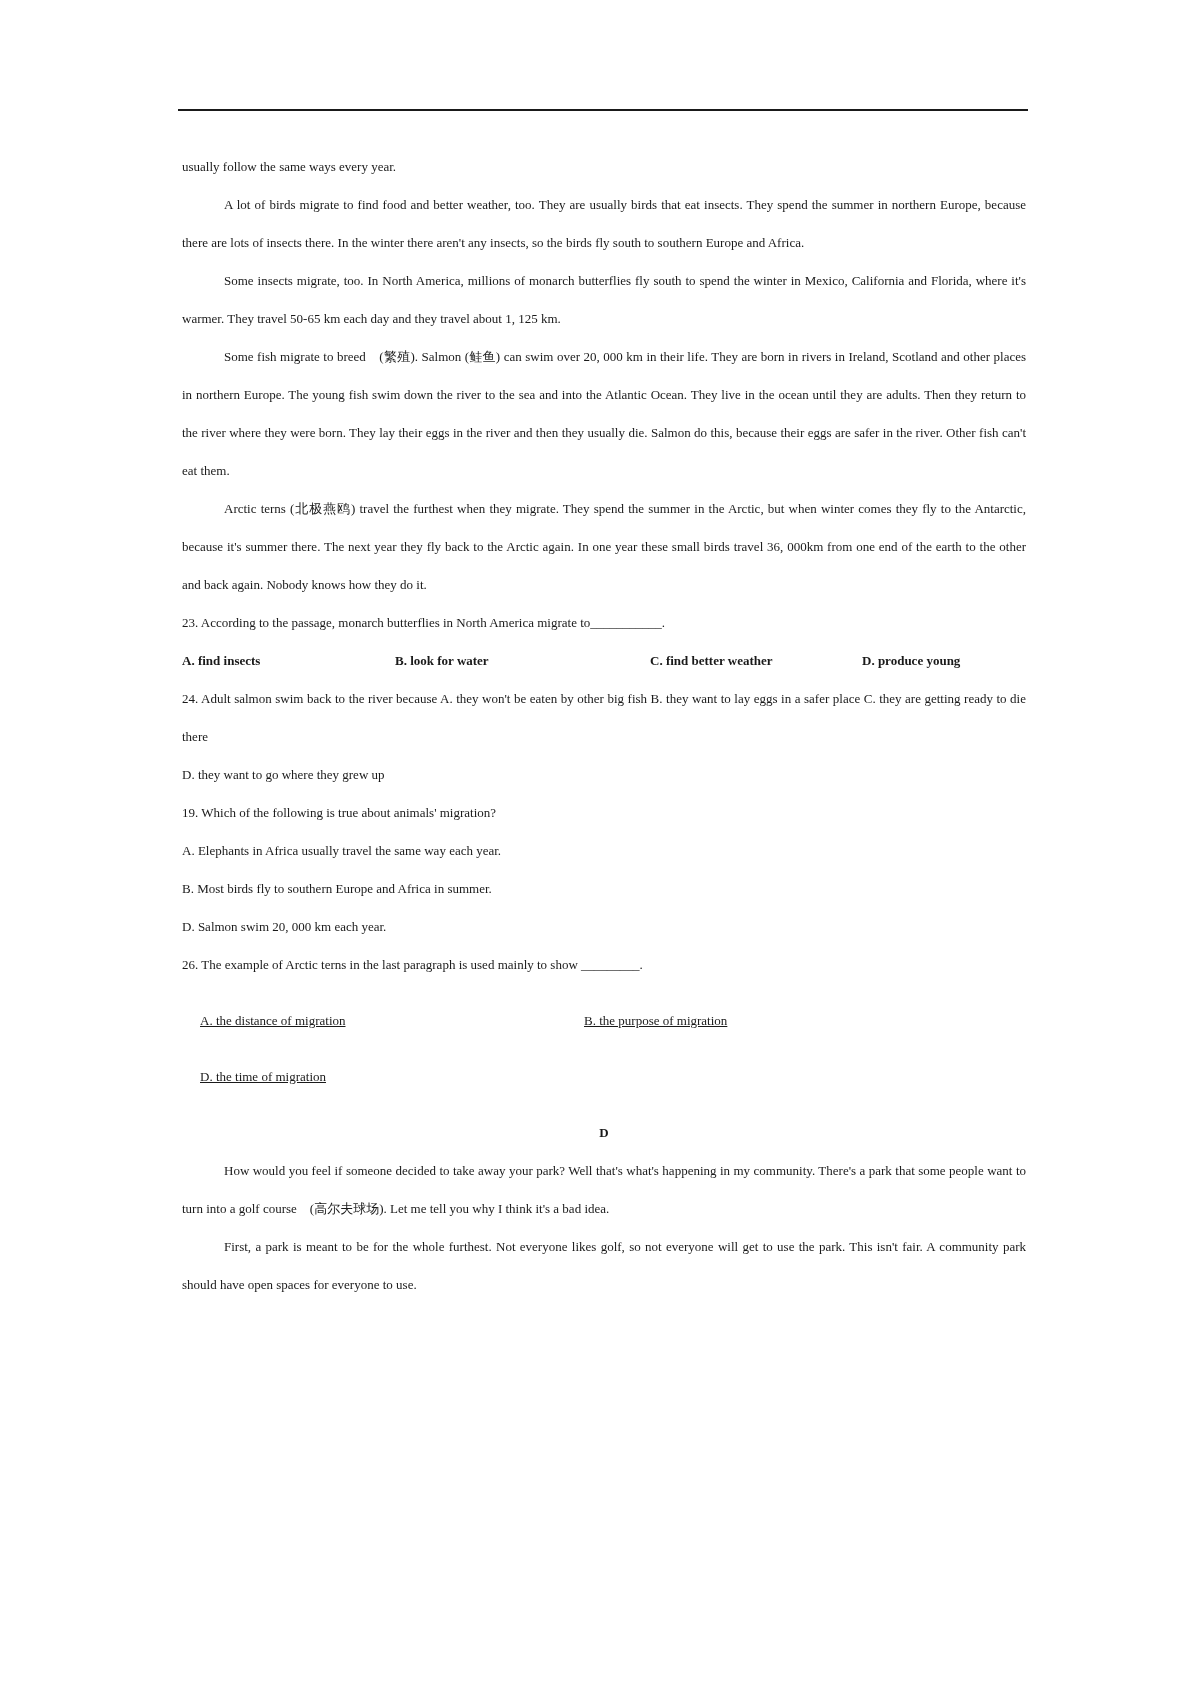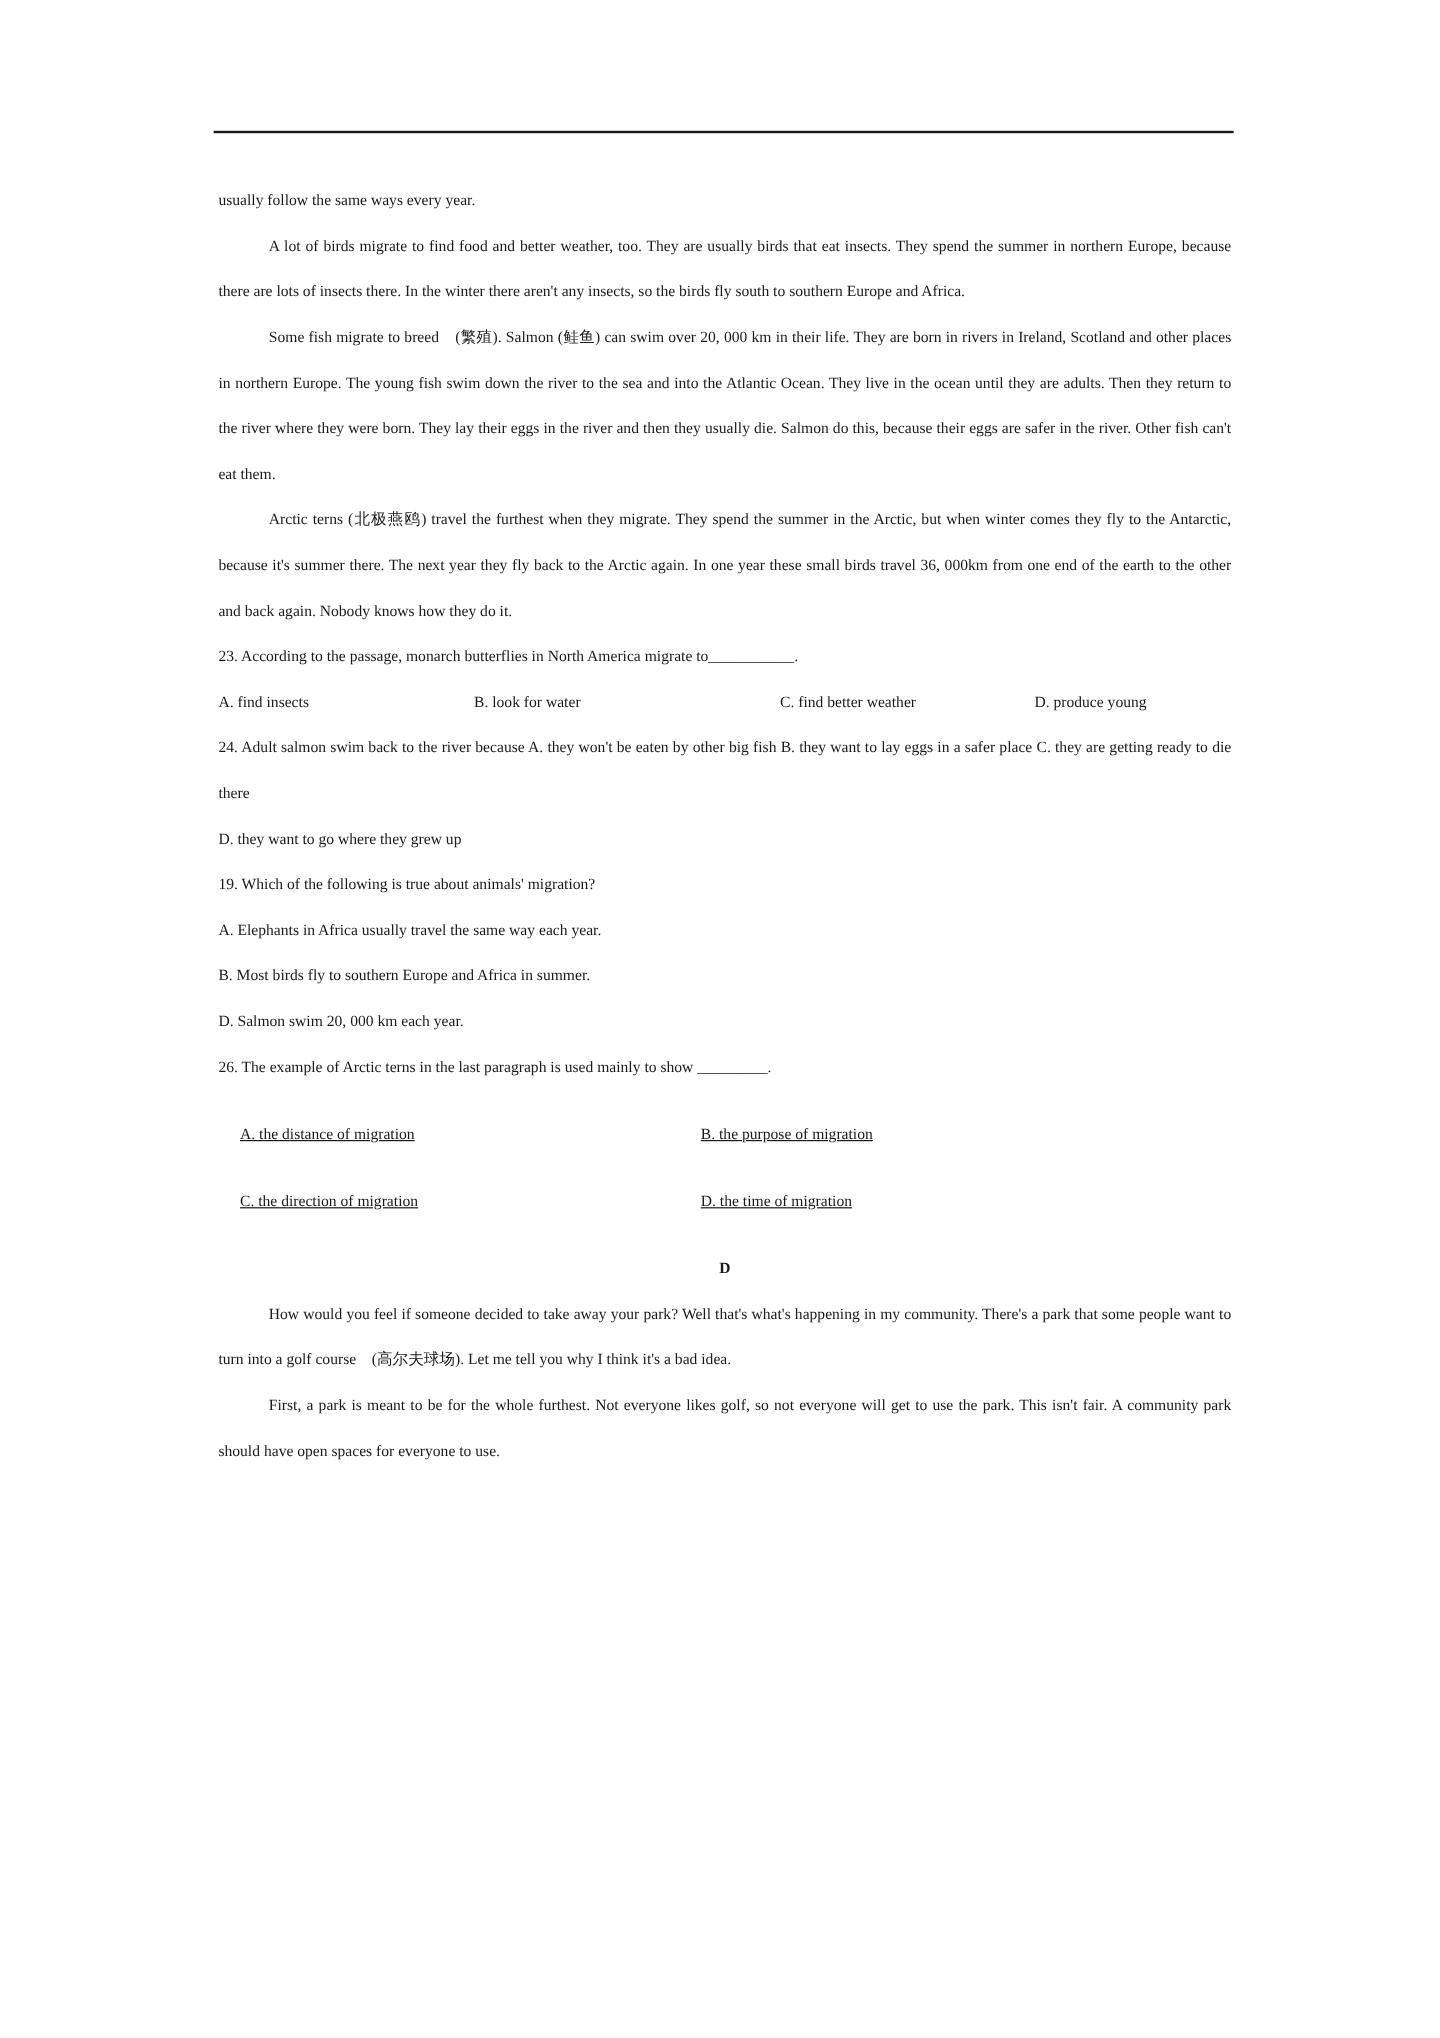--- a/index.html
+++ b/index.html
@@ -32,41 +32,42 @@
       line-height: 38px;
     }
     .p {
       margin: 0;
       text-align: justify;
       text-align-last: left;
     }
     .indent { text-indent: 42px; }
     .line { margin: 0; white-space: nowrap; }
     .opts4 { display: flex; margin: 0; }
-    .opts4 span { display: inline-block; }
+    .opts4 span { display: inline-block; font-weight: bold; }
     .opts4 .o1 { width: 213px; }
     .opts4 .o2 { width: 213px; }
     .opts4 .o3 { width: 212px; margin-left: 42px; }
     .opts2 { display: flex; margin: 18px; text-decoration: underline; }
     .opts2 .c1 { display: inline-block; width: 384px; }
     .section-title {
       margin: 0;
       text-align: center;
       font-weight: bold;
     }
   </style>
 </head>
 <body>
 
 <div class="header-rule"></div>
 
 <div class="content">
 
   <p class="p">usually follow the same ways every year.</p>
   <p class="p indent">A lot of birds migrate to find food and better weather, too. They are usually birds that eat insects. They spend the summer in northern Europe, because there are lots of insects there. In the winter there aren't any insects, so the birds fly south to southern Europe and Africa.</p>
+  <p class="p indent">Some insects migrate, too. In North America, millions of monarch butterflies fly south to spend the winter in Mexico, California and Florida, where it's warmer. They travel 50-65 km each day and they travel about 1, 125 km.</p>
   <p class="p indent">Some fish migrate to breed　(繁殖). Salmon (鲑鱼) can swim over 20, 000 km in their life. They are born in rivers in Ireland, Scotland and other places in northern Europe. The young fish swim down the river to the sea and into the Atlantic Ocean. They live in the ocean until they are adults. Then they return to the river where they were born. They lay their eggs in the river and then they usually die. Salmon do this, because their eggs are safer in the river. Other fish can't eat them.</p>
   <p class="p indent">Arctic terns (北极燕鸥) travel the furthest when they migrate. They spend the summer in the Arctic, but when winter comes they fly to the Antarctic, because it's summer there. The next year they fly back to the Arctic again. In one year these small birds travel 36, 000km from one end of the earth to the other and back again. Nobody knows how they do it.</p>
 
   <div>
     <p class="line">23. According to the passage, monarch butterflies in North America migrate to___________.</p>
     <div class="opts4">
       <span class="o1">A. find insects</span>
       <span class="o2">B. look for water</span>
       <span class="o3">C. find better weather</span>
       <span>D. produce young</span>
@@ -85,21 +86,20 @@
     <p class="line">D. Salmon swim 20, 000 km each year.</p>
   </div>
 
   <div>
     <p class="line">26. The example of Arctic terns in the last paragraph is used mainly to show _________.</p>
     <div class="opts2">
       <span class="c1">A. the distance of migration</span>
       <span>B. the purpose of migration</span>
     </div>
     <div class="opts2">
-      <span class="c1">C. the direction of migration</span>
       <span>D. the time of migration</span>
     </div>
   </div>
 
   <p class="section-title">D</p>
   <p class="p indent">How would you feel if someone decided to take away your park? Well that's what's happening in my community. There's a park that some people want to turn into a golf course　(高尔夫球场). Let me tell you why I think it's a bad idea.</p>
   <p class="p indent">First, a park is meant to be for the whole furthest. Not everyone likes golf, so not everyone will get to use the park. This isn't fair. A community park should have open spaces for everyone to use.</p>
 
 </div>
 

